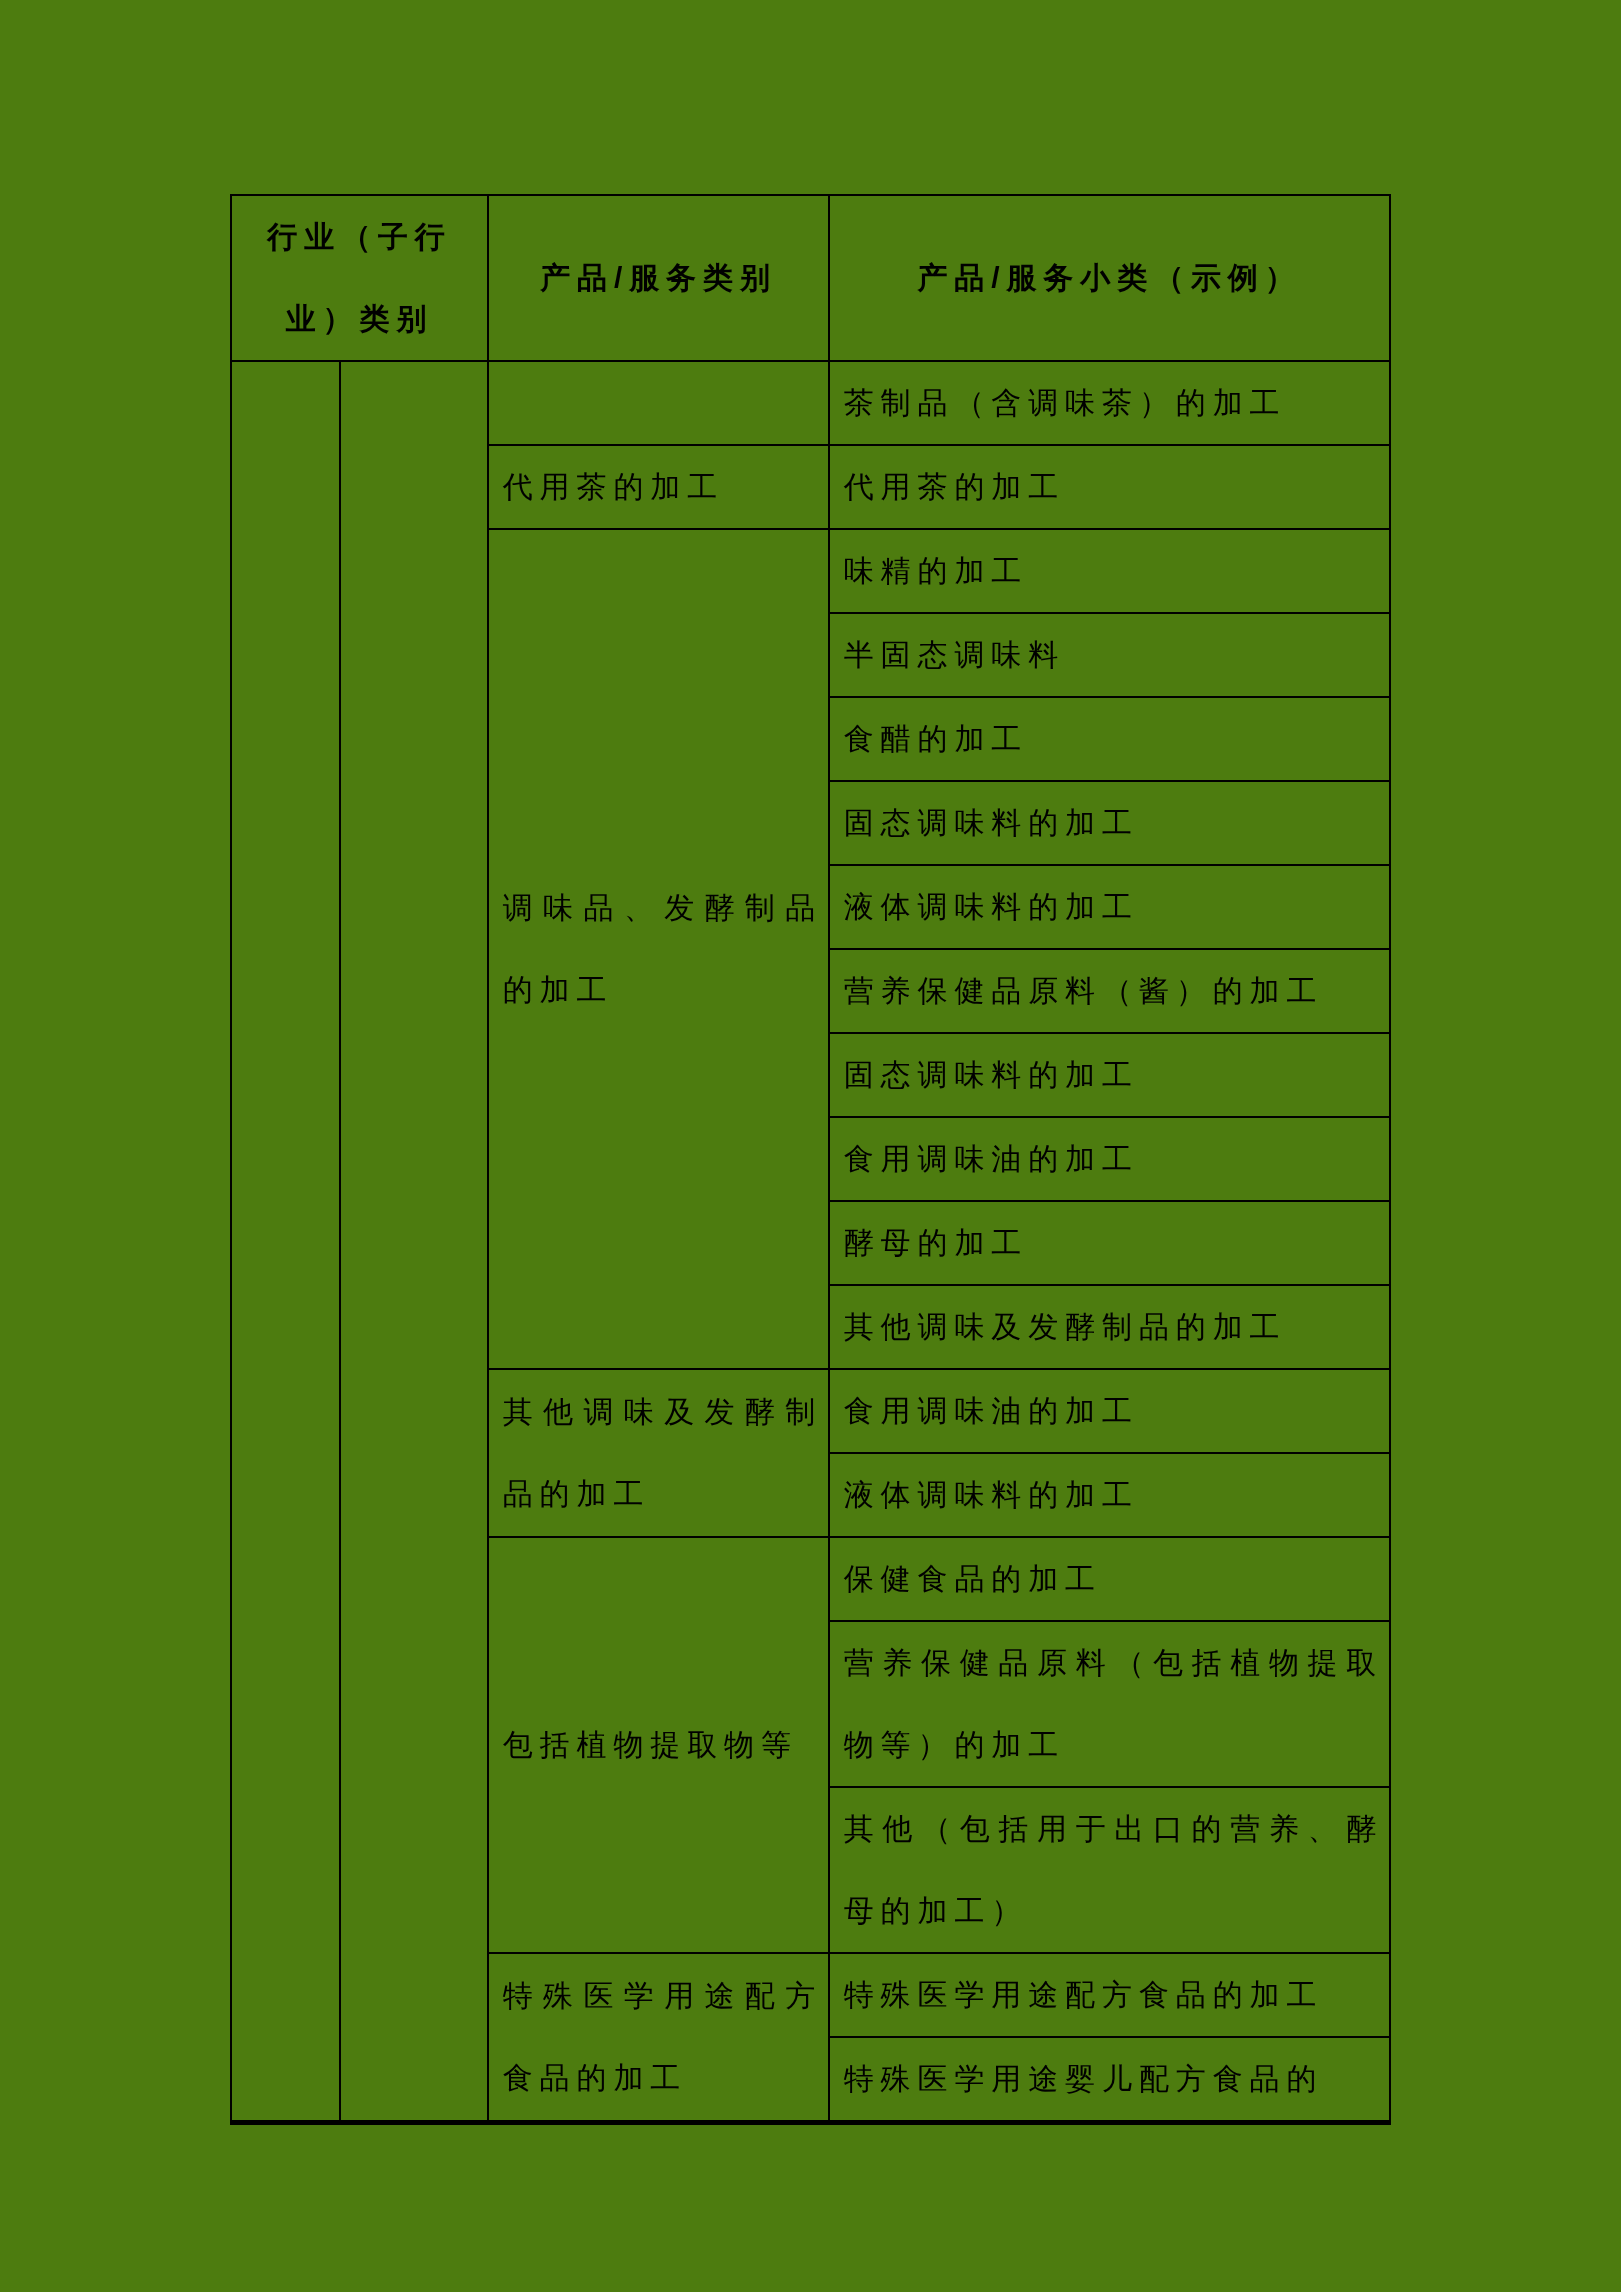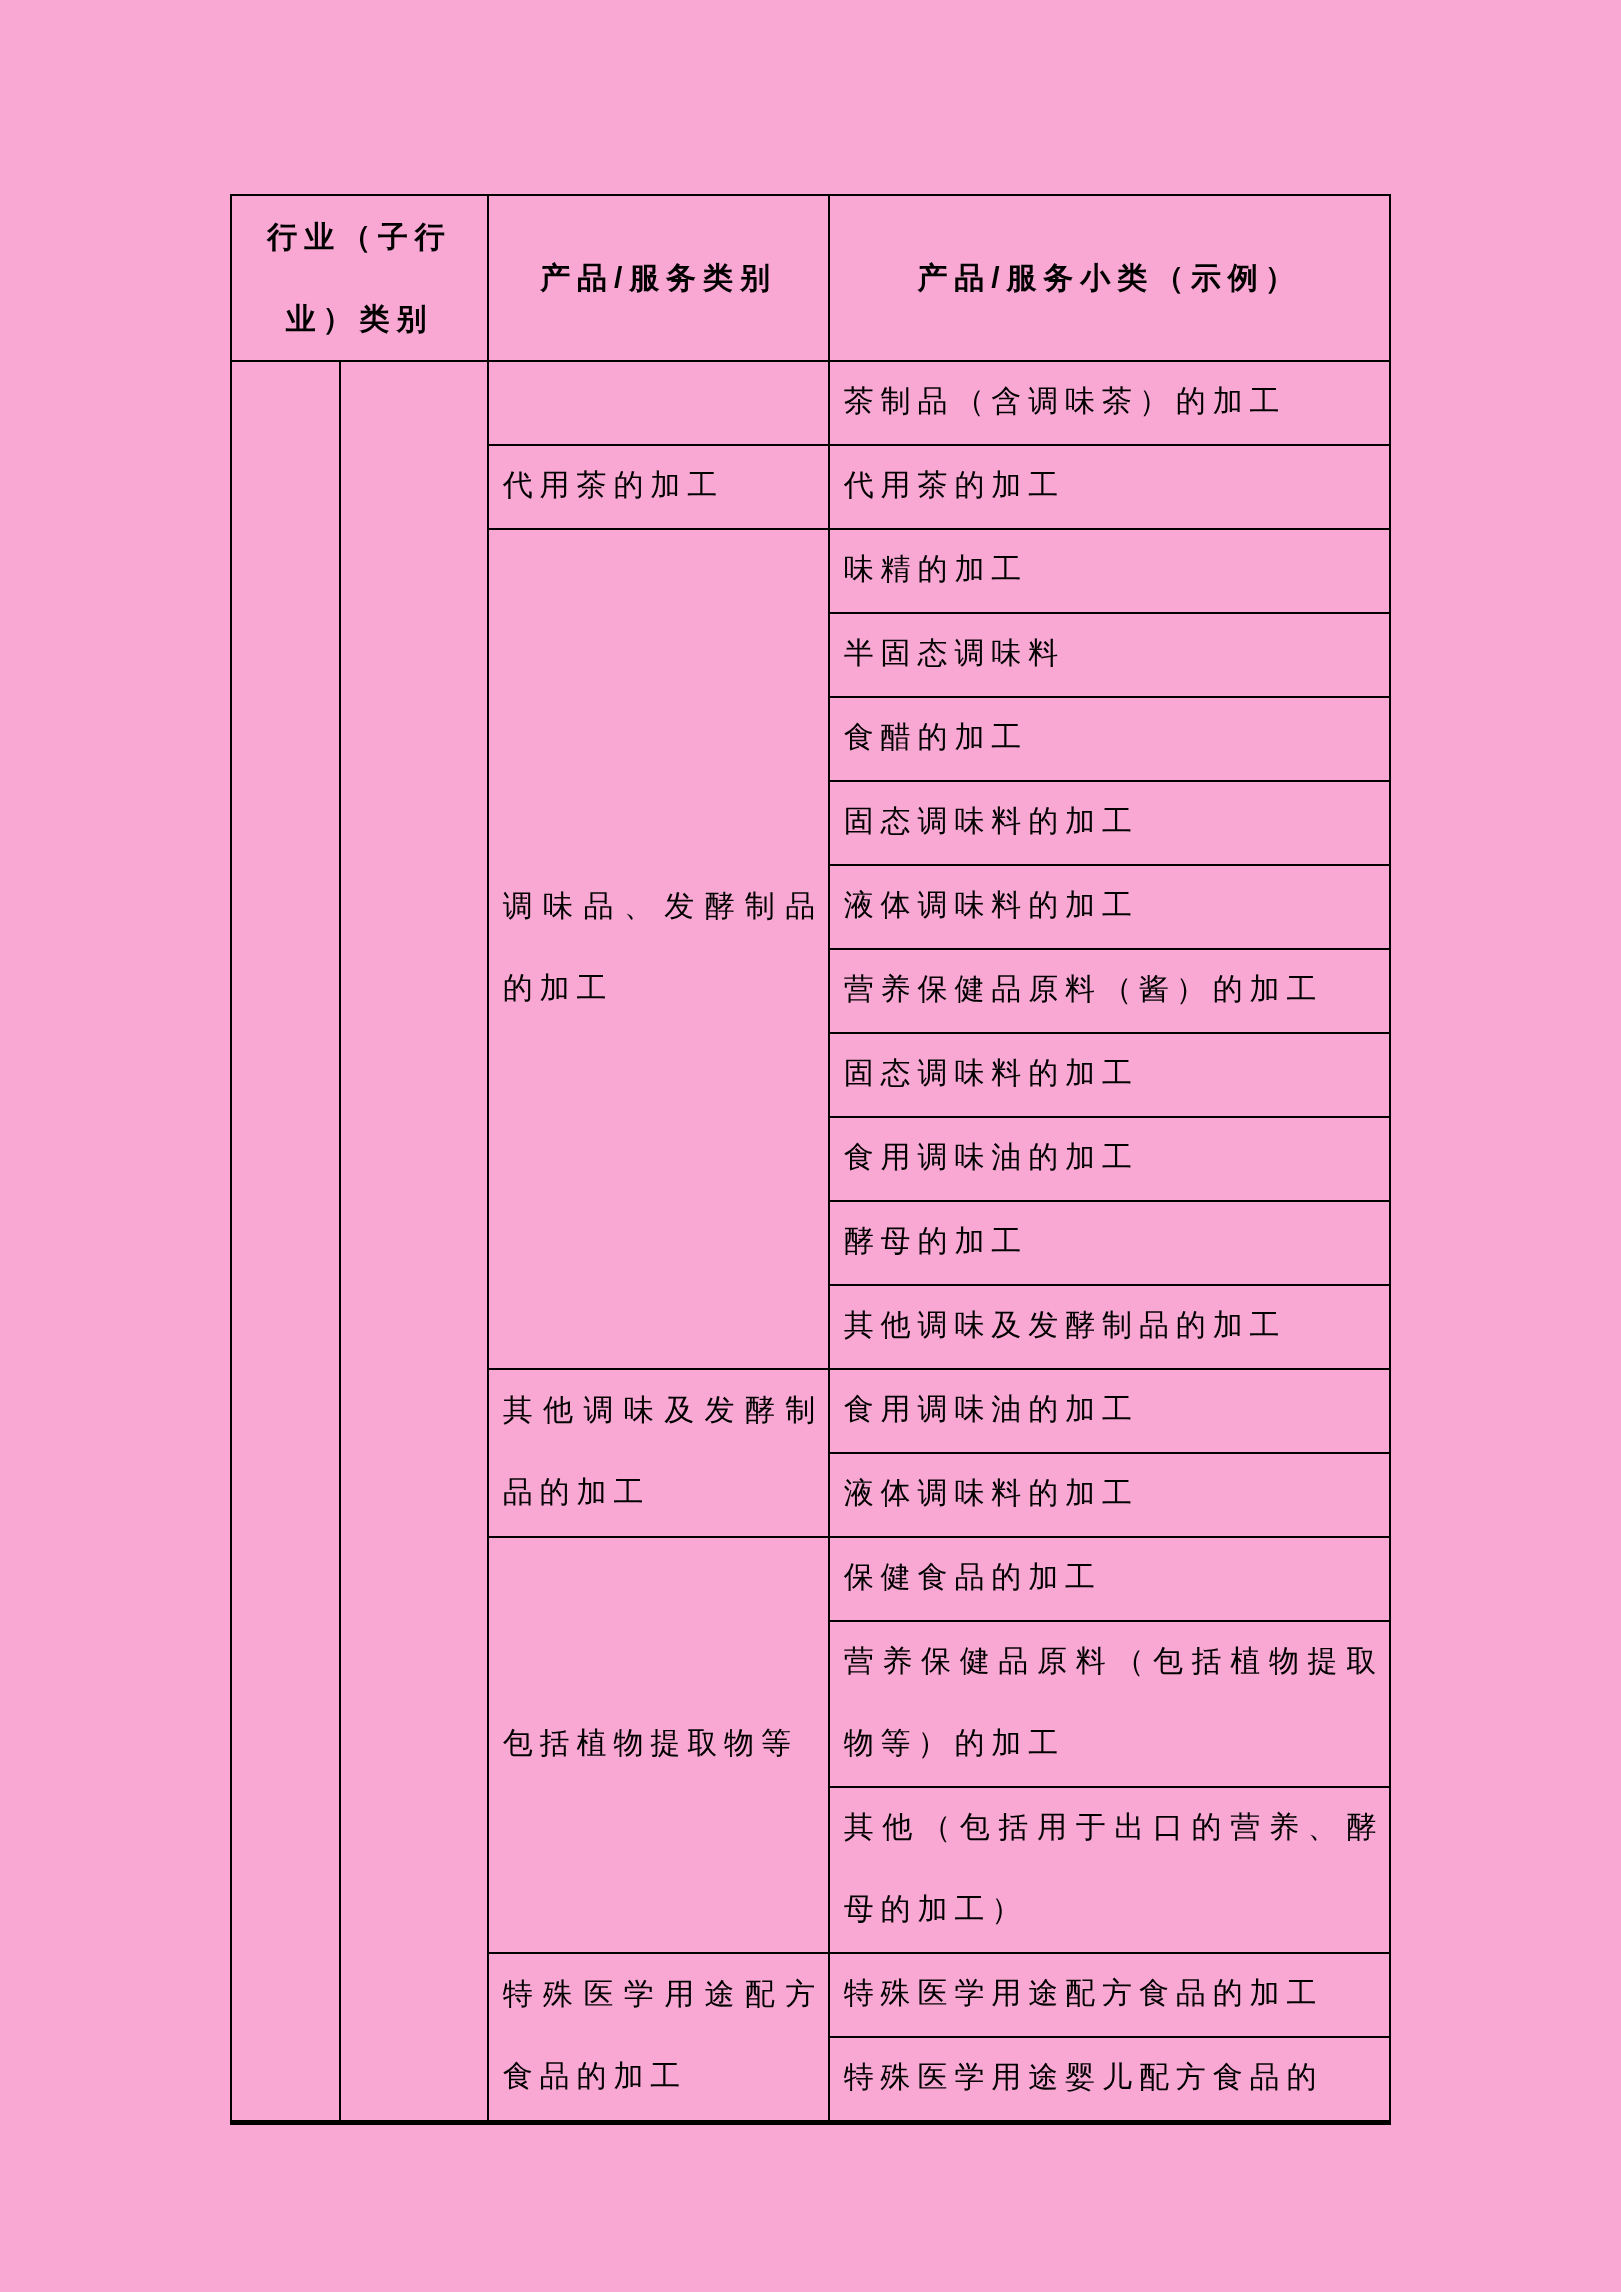--- a/index.html
+++ b/index.html
@@ -4,21 +4,21 @@
 <style>
   html, body {
     margin: 0;
     padding: 0;
     background: #ffffff;
   }
   .page {
     position: relative;
     width: 1621px;
     height: 2293px;
-    background: #f9a8d4;
+    background: #4d7c0f;
     overflow: hidden;
     color: #000;
   }
   table.doc-table {
     position: absolute;
     left: 230px;
     top: 194px;
     width: 1159px;
     border-collapse: collapse;
     table-layout: fixed;
@@ -33,21 +33,21 @@
     line-height: 82px;
     overflow: hidden;
   }
   td.head {
     font-family: "Liberation Sans", sans-serif;
     font-weight: bold;
     text-align: center;
     padding: 0;
   }
   td.body {
-    font-family: Liberation Mono, monospace;
+    font-family: Liberation Sans, sans-serif;
     font-weight: normal;
     text-align: justify;
     padding: 0 5.9px 0 13.7px;
     margin-left: 24px;
   }
   td.spacer {
     padding: 0;
   }
   tr.hrow  { height: 164px; }
   tr.r     { height: 82px;  }

